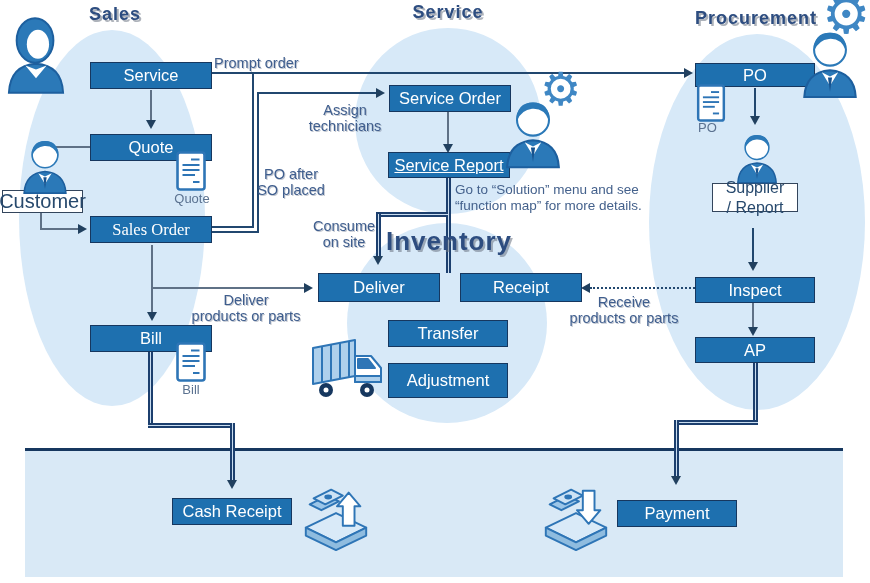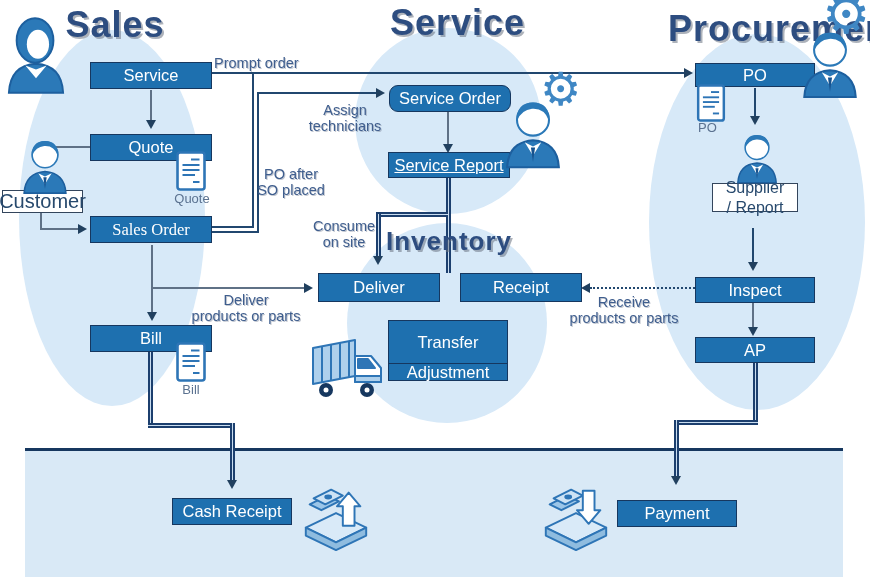--- a/index.html
+++ b/index.html
@@ -1,21 +1,21 @@
 <!DOCTYPE html>
 <html><head>
 <meta charset="utf-8">
 <style>
   html,body{margin:0;padding:0;background:#fff;}
   .canvas{position:relative;width:870px;height:583px;background:#ffffff;overflow:hidden;
           font-family:"Liberation Sans",sans-serif;}
   .abs{position:absolute;}
   .bubble{position:absolute;background:#d7e9f8;border-radius:50%;}
   .band{position:absolute;background:#d9e9f6;border-top:3px solid #16375f;}
-  .title{position:absolute;font-weight:bold;font-size:36px;color:#2d4d80;letter-spacing:1px;
+  .title{position:absolute;font-weight:bold;font-size:18px;color:#2d4d80;letter-spacing:1px;
          text-align:center;white-space:nowrap;text-shadow:2px 2px 0 rgba(105,115,130,.55);}
   .pbox{position:absolute;background:#1e70af;border:1.5px solid #16375f;color:#ffffff;
         font-size:16.5px;display:flex;align-items:center;justify-content:center;
         text-align:center;box-sizing:border-box;white-space:nowrap;}
   .wbox{position:absolute;background:#ffffff;border:1.5px solid #33455c;color:#27496d;
         display:flex;flex-direction:column;align-items:center;justify-content:center;
         box-sizing:border-box;text-align:center;}
   .lbl{position:absolute;color:#3f5e8e;font-size:14.5px;line-height:16px;text-align:center;
        white-space:nowrap;text-shadow:1px 1px 0 rgba(120,130,150,.45);}
   .note{position:absolute;color:#44618c;font-size:13.5px;line-height:16px;text-align:left;white-space:nowrap;}
@@ -102,27 +102,27 @@
   <div class="title" style="left:382px;top:226px;width:134px;font-size:26px;">Inventory</div>
 
   <div class="pbox" style="left:90px;top:62px;width:122px;height:27px;">Service</div>
   <div class="pbox" style="left:90px;top:134px;width:122px;height:27px;">Quote</div>
   <div class="pbox" style="left:90px;top:216px;width:122px;height:27px;font-family:Liberation Serif, serif;">Sales Order</div>
   <div class="pbox" style="left:90px;top:325px;width:122px;height:27px;">Bill</div>
   <div class="wbox" style="left:2px;top:190px;width:81px;height:23px;font-size:20px;">
     <span>Customer</span>
   </div>
 
-  <div class="pbox" style="left:389px;top:85px;width:122px;height:27px;border-radius:9px;">Service Order</div>
+  <div class="pbox" style="left:389px;top:85px;width:122px;height:27px;">Service Order</div>
   <div class="pbox" style="left:388px;top:152px;width:122px;height:26px;text-decoration:underline;">Service Report</div>
 
   <div class="pbox" style="left:318px;top:273px;width:122px;height:29px;">Deliver</div>
   <div class="pbox" style="left:460px;top:273px;width:122px;height:29px;">Receipt</div>
-  <div class="pbox" style="left:388px;top:320px;width:120px;height:44px;">Transfer</div>
-  <div class="pbox" style="left:388px;top:363px;width:120px;height:18px;">Adjustment</div>
+  <div class="pbox" style="left:388px;top:320px;width:120px;height:27px;">Transfer</div>
+  <div class="pbox" style="left:388px;top:363px;width:120px;height:35px;">Adjustment</div>
 
   <div class="pbox" style="left:695px;top:63px;width:120px;height:24px;">PO</div>
   <div class="wbox" style="left:712px;top:183px;width:86px;height:29px;font-size:16px;line-height:20px;">
     <span>Supplier</span>
     <span>/ Report</span>
   </div>
   <div class="pbox" style="left:695px;top:277px;width:120px;height:26px;">Inspect</div>
   <div class="pbox" style="left:695px;top:337px;width:120px;height:26px;">AP</div>
 
   <div class="pbox" style="left:172px;top:498px;width:120px;height:27px;">Cash Receipt</div>
@@ -141,20 +141,24 @@
     <span>Consume</span><br>
     <span>on site</span>
   </div>
   <div class="lbl" style="left:190px;top:292px;width:112px;">
     <span>Deliver</span><br>
     <span>products or parts</span>
   </div>
   <div class="lbl" style="left:566px;top:294px;width:116px;">
     <span>Receive</span><br>
     <span>products or parts</span>
+  </div>
+  <div class="note" style="left:455px;top:182px;">
+    <span>Go to “Solution” menu and see</span><br>
+    <span>“function map” for more details.</span>
   </div>
 
   <div class="abs" style="left:176px;top:151px;">
     <svg width="30" height="40" viewBox="0 0 30 40">
         <rect x="1.5" y="1.5" width="27" height="37" rx="2.5" fill="#fff" stroke="#2e75b6" stroke-width="2.6"></rect>
         <g stroke="#2e75b6" stroke-width="2">
           <line x1="15" y1="8.5" x2="23.5" y2="8.5"></line>
           <line x1="6.5" y1="14" x2="23.5" y2="14"></line>
           <line x1="6.5" y1="19" x2="23.5" y2="19"></line>
           <line x1="6.5" y1="24" x2="19" y2="24"></line>

